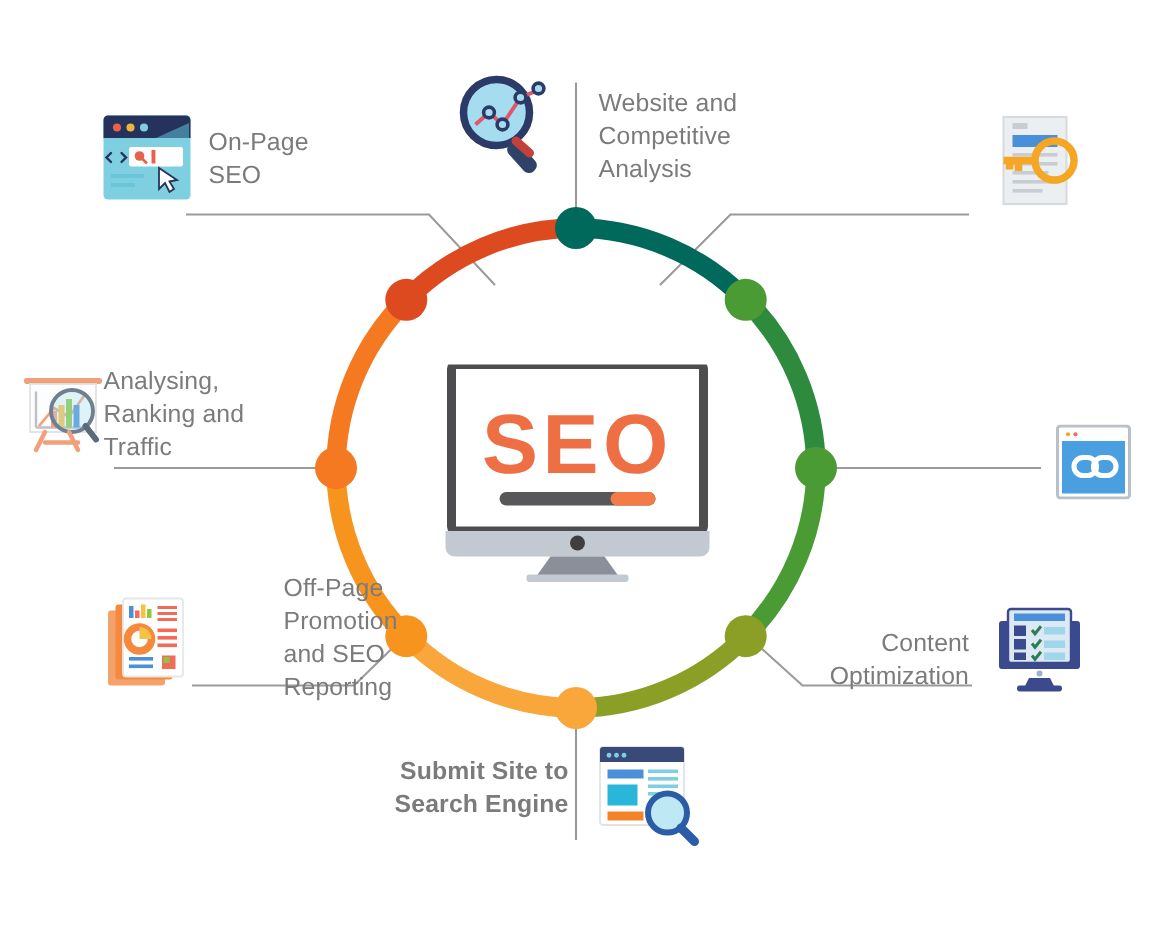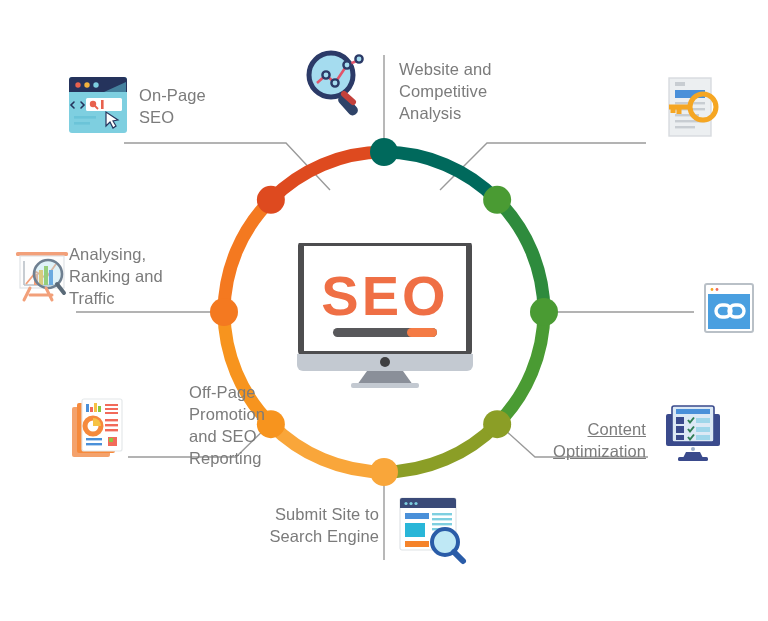--- a/index.html
+++ b/index.html
@@ -238,21 +238,21 @@
       <rect x="34" y="17" width="20" height="2.4" fill="#7ecfe0"></rect>
       <rect x="34" y="22" width="20" height="2.4" fill="#7ecfe0"></rect>
       <rect x="34" y="27" width="20" height="2.4" fill="#7ecfe0"></rect>
       <rect x="34" y="32" width="14" height="2.4" fill="#7ecfe0"></rect>
       <rect x="7" y="45" width="24" height="6" fill="#f5832a"></rect>
       <rect x="36" y="45" width="18" height="2.4" fill="#7ecfe0"></rect>
       <circle cx="47" cy="46" r="13" fill="#bfe8f5" stroke="#2a5ca8" stroke-width="4"></circle>
       <path d="M56,56 l9,9" stroke="#2a5ca8" stroke-width="6" stroke-linecap="round"></path>
     </svg>
   </div>
-  <div class="label right-align" style="left:246px; top:503px; width:133px;">Submit Site to
+  <div class="label right-align" style="left:246px; top:503px; width:133px;font-weight:bold;">Submit Site to
 Search Engine</div>
 
   <div class="icon-box" style="left:662px; top:404px;">
     <svg width="62" height="58" viewBox="0 0 62 58">
       <rect x="4" y="10" width="54" height="32" rx="2" fill="#3a4a8c"></rect>
       <rect x="10" y="2" width="42" height="36" rx="2" fill="#dce9f5" stroke="#3a4a8c" stroke-width="1.6"></rect>
       <rect x="14" y="5" width="34" height="5" fill="#4a90d9"></rect>
       <rect x="14" y="13" width="8" height="7" fill="#3a4a8c"></rect>
       <rect x="14" y="22" width="8" height="7" fill="#3a4a8c"></rect>
       <rect x="14" y="31" width="8" height="5" fill="#3a4a8c"></rect>
@@ -260,21 +260,21 @@
       <path d="M26,25 l2,2.5 l4,-5" fill="none" stroke="#2e7d52" stroke-width="2"></path>
       <path d="M26,33 l2,2.5 l4,-5" fill="none" stroke="#2e7d52" stroke-width="2"></path>
       <rect x="34" y="14" width="14" height="5" fill="#9fd6ea"></rect>
       <rect x="34" y="23" width="14" height="5" fill="#9fd6ea"></rect>
       <rect x="34" y="31" width="14" height="5" fill="#9fd6ea"></rect>
       <circle cx="31" cy="45" r="2" fill="#9fb0c9"></circle>
       <path d="M24,48 h14 l3,6 h-20 z" fill="#3a4a8c"></path>
       <rect x="16" y="53" width="30" height="4" rx="1.6" fill="#3a4a8c"></rect>
     </svg>
   </div>
-  <div class="label right-align" style="left:508px; top:418px; width:138px;text-decoration:underline;">Content
+  <div class="label right-align" style="left:508px; top:418px; width:138px;">Content
 Optimization</div>
 
   <div class="icon-box" style="left:704px; top:283px;">
     <svg width="50" height="50" viewBox="0 0 50 50">
       <rect x="1" y="1" width="48" height="48" rx="2" fill="#ffffff" stroke="#b9c0c7" stroke-width="2"></rect>
       <path d="M3,4 a1,1 0 0 1 1,-1 h42 a1,1 0 0 1 1,1 v6 h-44 z" fill="#ffffff"></path>
       <circle cx="8" cy="6.5" r="1.4" fill="#f5a623"></circle>
       <circle cx="13" cy="6.5" r="1.4" fill="#f26a5a"></circle>
       <rect x="4" y="11" width="42" height="35" fill="#4a9fe0"></rect>
       <g fill="none" stroke="#ffffff" stroke-width="3.4">

